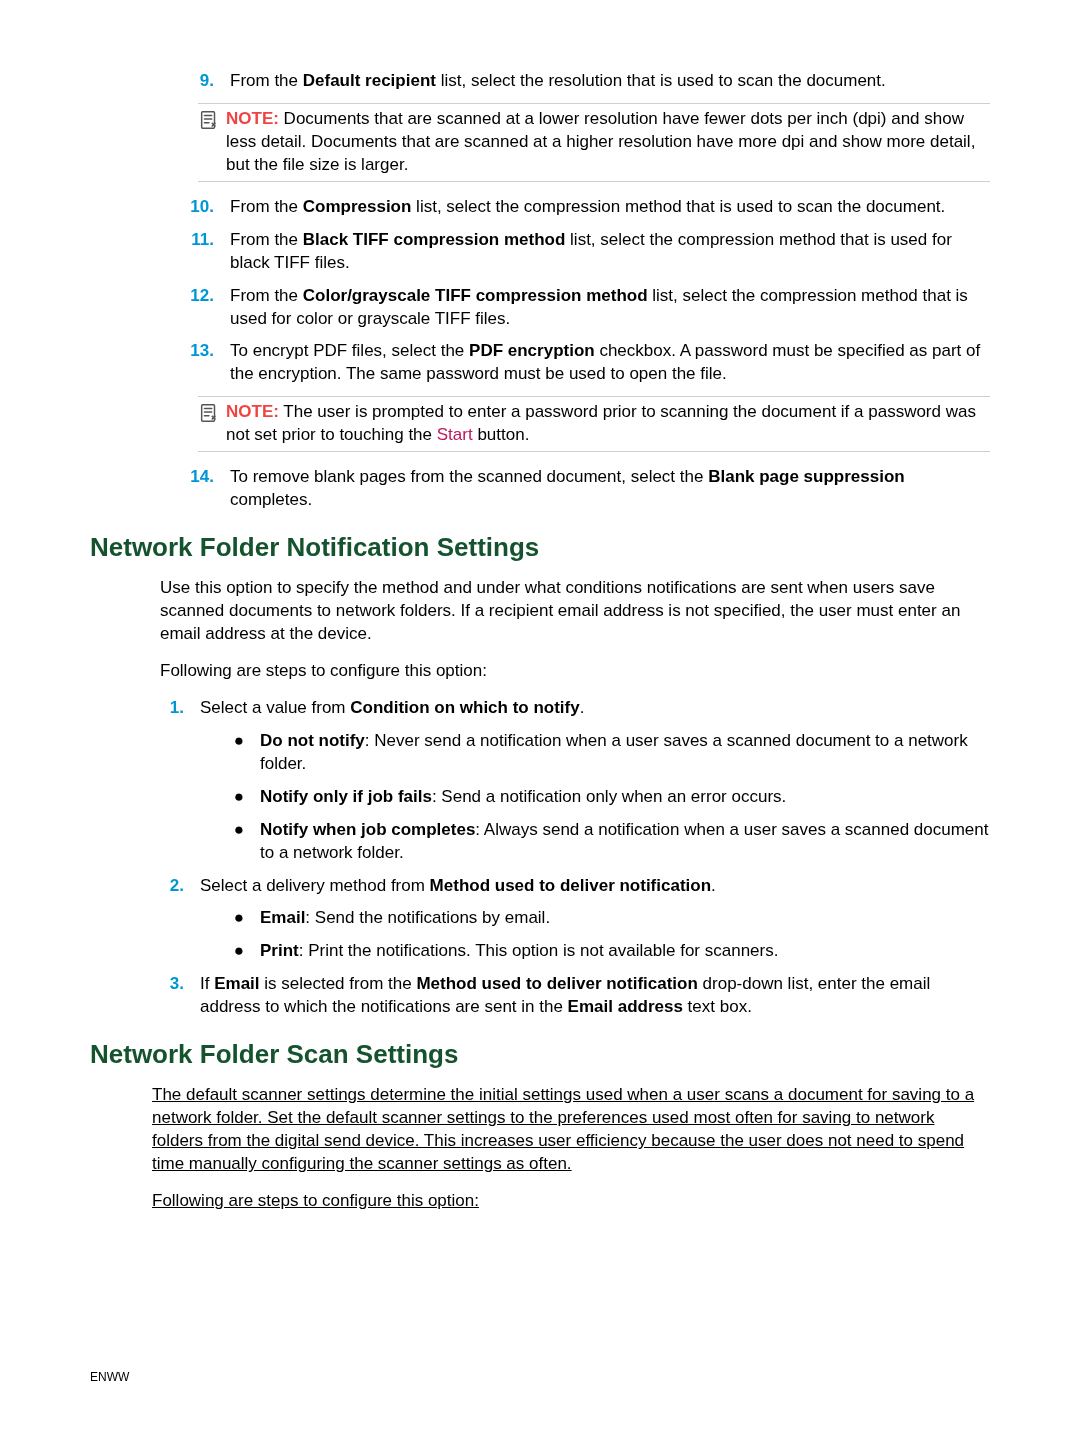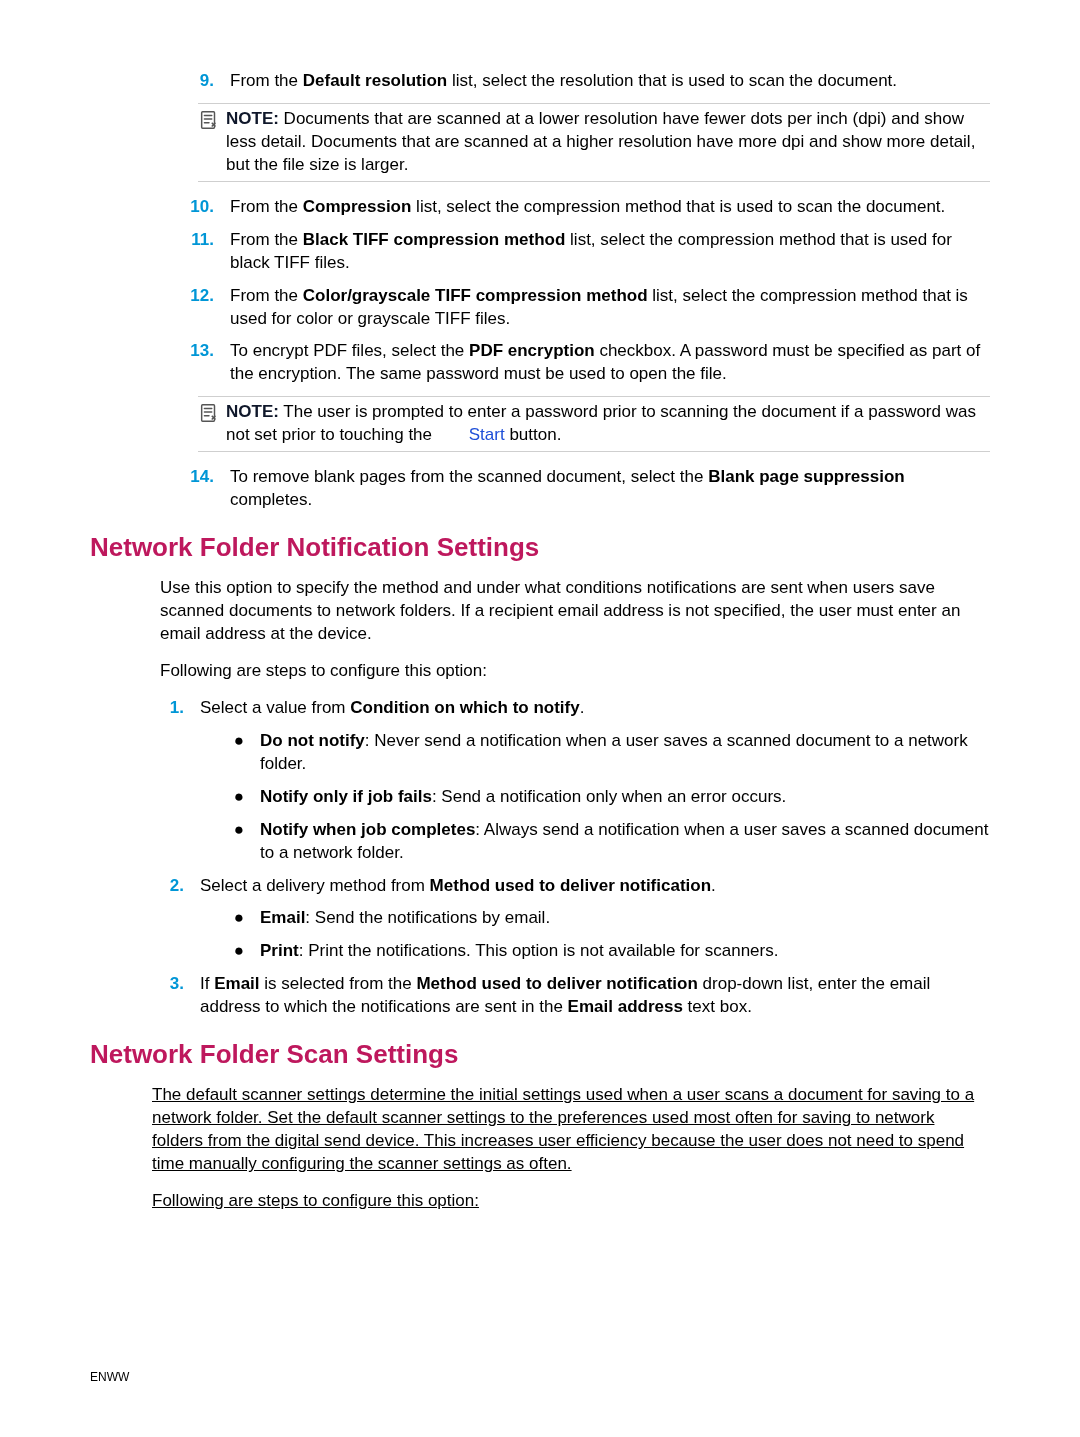--- a/index.html
+++ b/index.html
@@ -42,35 +42,35 @@
     padding: 4px 0 4px 0;
     display: flex;
     align-items: flex-start;
   }
   .note-icon {
     flex: 0 0 26px;
     margin-right: 2px;
     margin-top: 1px;
   }
   .note-icon svg { width: 22px; height: 22px; }
-  .note-label { font-weight: bold; color: #0f172a; }
+  .note-label { font-weight: bold; color: #ef4444; }
   .note-text { flex: 1 1 auto; }
   .indent-steps { margin-left: 90px; }
   .sub-indent { margin-left: 50px; }
   h2.section {
-    color: #be185d;
+    color: #14532d;
     font-size: 26px;
     font-weight: bold;
     margin: 18px 0 12px 0;
   }
   p.para { margin: 0 0 14px 0; }
   .bullet-item { display: flex; margin: 4px 0 10px 0; }
   .bullet-dot { flex: 0 0 34px; text-align: right; padding-right: 16px; }
   .bullet-body { flex: 1 1 auto; }
-  .start-link { color: #1d4ed8; margin-left: 32px; }
+  .start-link { color: #be185d; }
   .footer {
     position: absolute;
     bottom: 52px;
     left: 90px;
     right: 90px;
     display: flex;
     justify-content: space-between;
     font-size: 12px;
   }
   b { font-weight: bold; }
@@ -78,21 +78,21 @@
 </head>
 <body>
 
 <div class="page">
 
   <div class="indent-steps">
 
     <div class="ol-item">
       <div class="ol-num">9.</div>
       <div class="ol-body">
-        <span>From the </span><b>Default resolution</b><span> list, select the resolution that is used to scan the document.</span>
+        <span>From the </span><b>Default recipient</b><span> list, select the resolution that is used to scan the document.</span>
       </div>
     </div>
 
     <div class="note-box" style="margin-left:18px;">
       <div class="note-icon">
         <svg viewBox="0 0 24 24" fill="none" stroke="#555" stroke-width="1.6">
             <rect x="4" y="3" width="14" height="18" rx="1"></rect>
             <path d="M7 7h8M7 11h8M7 15h5" stroke-linecap="round"></path>
             <path d="M15 15l4 4M19 15l-4 4" stroke="#555"></path>
           </svg>

